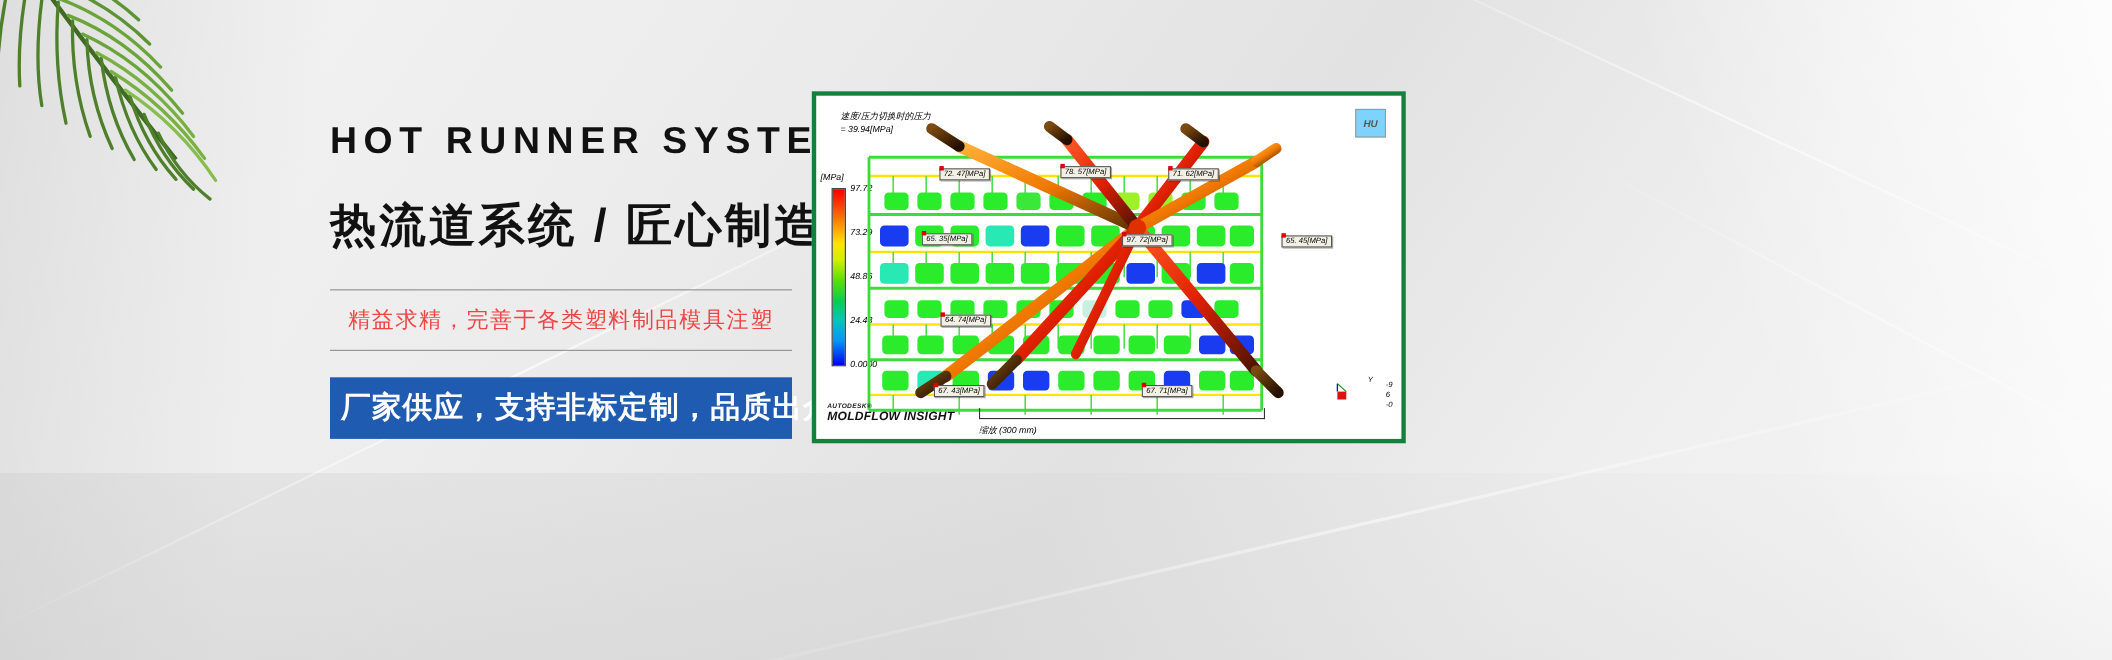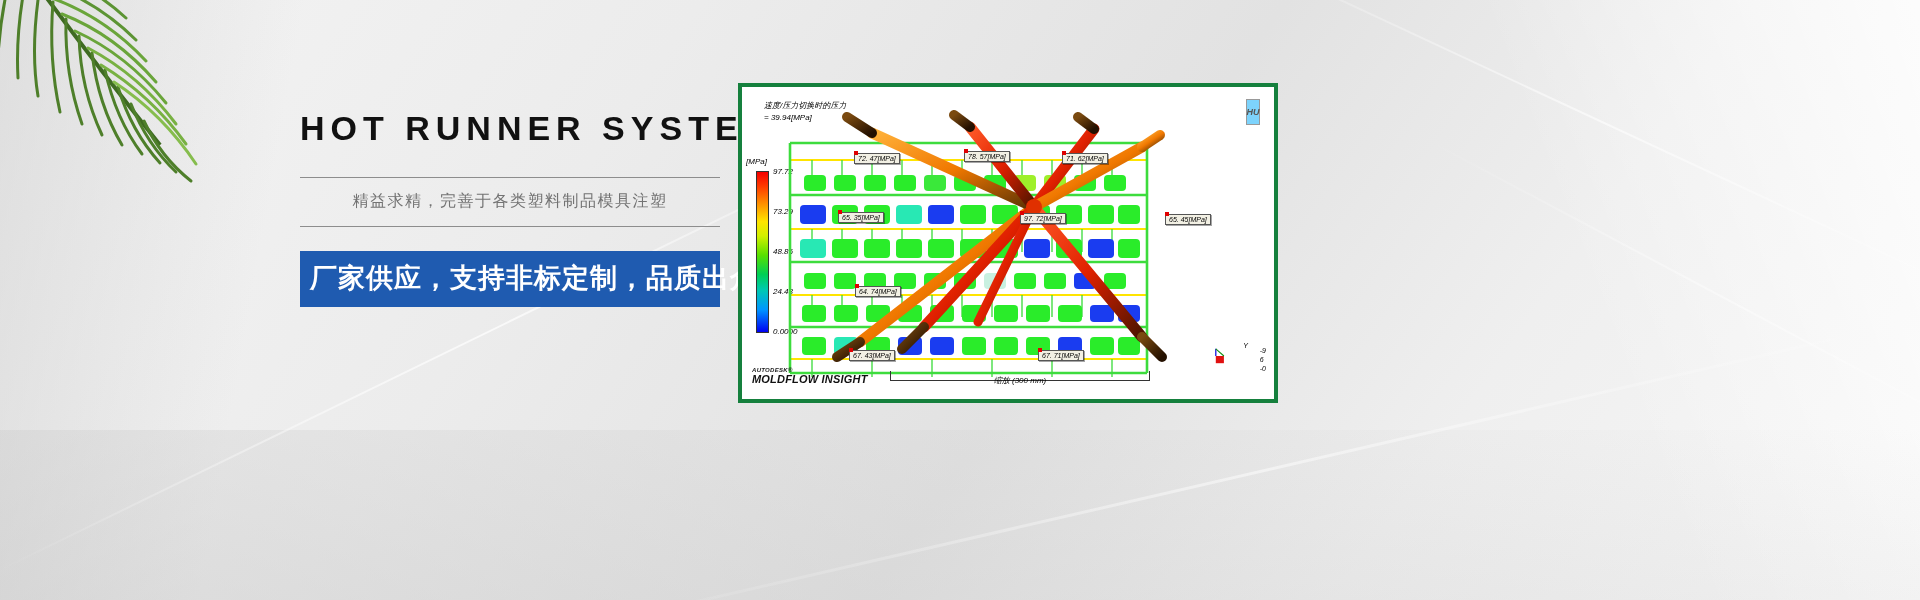--- a/index.html
+++ b/index.html
@@ -32,21 +32,21 @@
     font-size:34px; font-weight:bold; letter-spacing:6px; color:#111;
     text-align:center; line-height:1.1; white-space:nowrap;
   }
   .headline {
     margin-top:30px; font-size:42px; font-weight:bold; color:#111;
     letter-spacing:3px; text-align:center; white-space:nowrap;
   }
   .rules { margin-top:30px; }
   .rule { height:1px; background:#8d8d8d; width:100%; }
   .subtitle {
-    font-size:16px; color:#737373; letter-spacing:1.5px;
+    font-size:20px; color:#ef4444; letter-spacing:1.5px;
     text-align:center; padding:13px 0 14px 0; white-space:nowrap;
   }
   .cta {
     margin-top:24px; background:#1f5bb0; color:#fff;
     font-size:27px; font-weight:bold; letter-spacing:1px;
     text-align:center; padding:9px 10px 11px 10px; white-space:nowrap;
   }
 
   
   .mf-wrap { position:absolute; left:738px; top:83px; width:540px; height:320px;
@@ -55,24 +55,24 @@
   .mf-title { position:absolute; left:22px; top:13px; font-size:8px; color:#000; line-height:1.5; }
   .mf-unit  { position:absolute; left:4px;  top:70px; font-size:8px; color:#000; }
   .cbar { position:absolute; left:14px; top:84px; width:13px; height:162px;
           background:linear-gradient(#f50000 0%,#ff3b00 9%,#ff9100 20%,#ffe400 31%,#d2f000 40%,#58e000 52%,#00cf55 64%,#00c8b4 74%,#0096ff 86%,#0000f2 100%);
           border:1px solid #333; }
   .cbar-lab { position:absolute; left:31px; font-size:8px; color:#000; }
   .mf-foot1 { position:absolute; left:10px; bottom:26px; font-size:6px; font-weight:bold; color:#222; letter-spacing:.3px;}
   .mf-foot2 { position:absolute; left:10px; bottom:14px; font-size:11px; font-weight:bold; color:#111; letter-spacing:.2px;}
   .scalebar { position:absolute; left:148px; bottom:18px; width:260px; height:10px;
               border-left:1px solid #333; border-right:1px solid #333; border-bottom:1px solid #333; }
-  .scale-lab { position:absolute; left:148px; bottom:13px; width:260px; text-align:center; font-size:8px; color:#000; }
+  .scale-lab { position:absolute; left:148px; bottom:2px; width:260px; font-size:8px; color:#000; }
   .axis-tri { position:absolute; right:42px; bottom:34px; width:18px; height:18px; }
   .axis-lab { position:absolute; right:8px; bottom:26px; font-size:7px; line-height:1.3; color:#000; }
-  .logo-box { position:absolute; right:14px; top:12px; width:14px; height:26px;
+  .logo-box { position:absolute; right:14px; top:12px; width:28px; height:26px;
               border:1px solid #999; background:#7dd3fc; font-size:9px; color:#555;
               display:flex; align-items:center; justify-content:center; font-weight:bold;}
   .callout { position:absolute; font-size:7px; color:#000; background:#f2f0e4;
              border:1px solid #555; padding:1px 3px; white-space:nowrap;
              box-shadow:1px 1px 0 rgba(0,0,0,.35); }
   .callout::before { content:""; position:absolute; left:-1px; top:-3px; width:4px; height:4px; background:#e00000; }
   svg.mfsvg { position:absolute; left:0; top:0; }
 </style>
 </head>
 <body>
@@ -110,20 +110,21 @@
       <path d="M115,101 C150,117 181,142 206,173" stroke="#6aa53a"></path>
       <path d="M128,118 C162,136 192,162 216,194" stroke="#78b142"></path>
       <path d="M141,135 C174,155 203,182 226,214" stroke="#78b142"></path>
       <path d="M154,152 C186,173 214,201 236,234" stroke="#86bd4d"></path>
     </g>
   </g>
 </svg>
 
 <div class="textblock">
   <div class="eyebrow">HOT RUNNER SYSTEM</div>
+  <div class="headline">热流道系统 / 匠心制造</div>
   <div class="rules">
     <div class="rule"></div>
     <div class="subtitle">精益求精，完善于各类塑料制品模具注塑</div>
     <div class="rule"></div>
   </div>
   <div class="cta">厂家供应，支持非标定制，品质出众</div>
 </div>
 
 <div class="mf-wrap">
  <div class="mf-inner">

